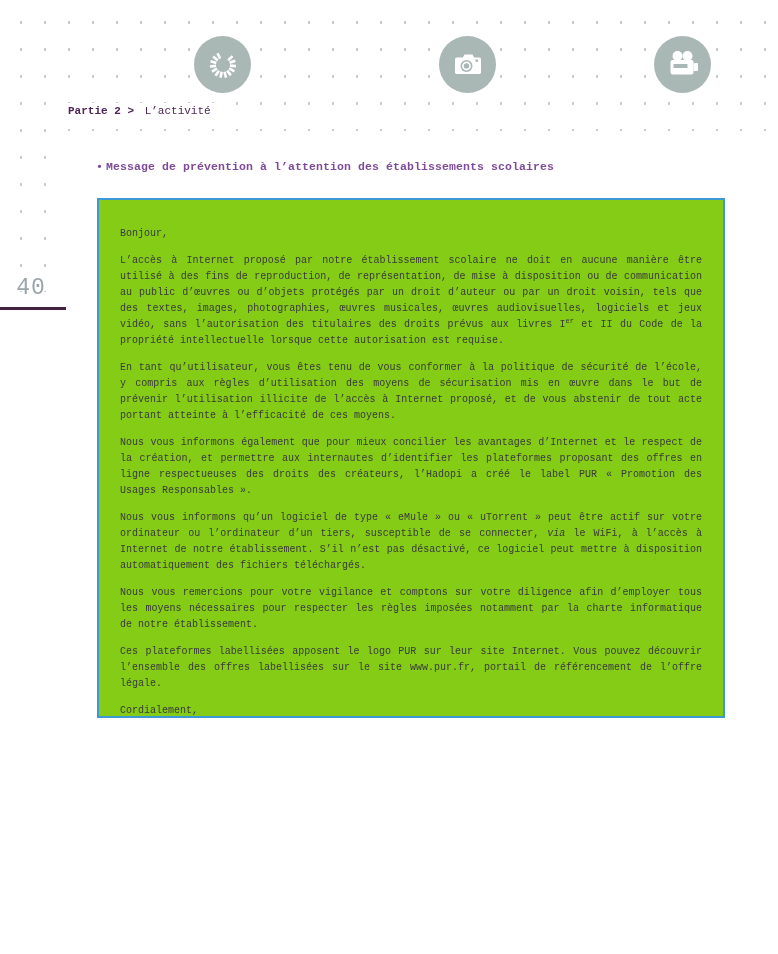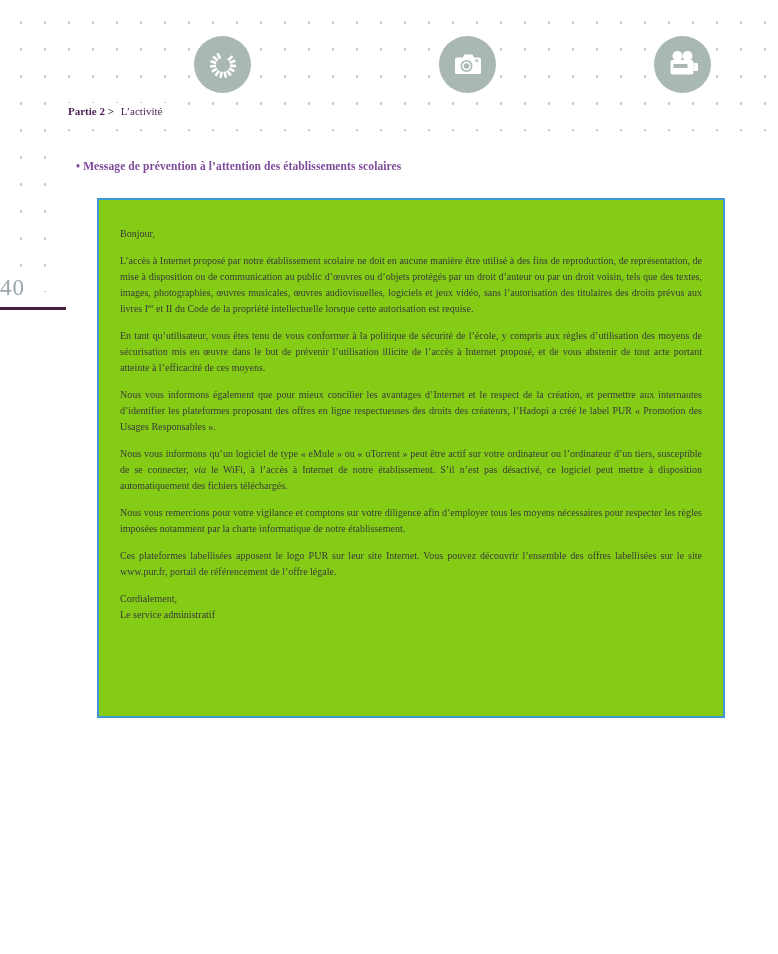--- a/index.html
+++ b/index.html
@@ -1,18 +1,18 @@
 <!DOCTYPE html>
 <html lang="fr"><head>
 <meta charset="utf-8">
 <style>
   html,body{margin:0;padding:0;background:#ffffff;}
   .page{
     position:relative;width:778px;height:954px;background:#ffffff;
-    font-family:Liberation Serif, serif;overflow:hidden;
+    font-family:Liberation Mono, monospace;overflow:hidden;
   }
   
   .dots{
     position:absolute;
     background-image:radial-gradient(circle,#c6c6c6 1.1px,rgba(0,0,0,0) 1.2px);
     background-size:24px 27px;
   }
   .dots-top{left:0;top:0;width:778px;height:131px;background-position:9px 9px;}
   .dots-left{left:0;top:131px;width:68px;height:161px;background-position:9px 13px;}
 
@@ -27,28 +27,28 @@
   .breadcrumb{
     position:absolute;left:66px;top:103px;height:16px;line-height:16px;
     font-size:11px;color:#4f2458;background:#ffffff;padding:0 10px 0 2px;
     white-space:nowrap;
   }
   .breadcrumb .bc-part{font-weight:800;}
   .breadcrumb .bc-section{font-weight:400;margin-left:4px;}
 
   
   .heading{
-    position:absolute;left:76px;top:160px;font-size:11.5px;font-weight:600;
+    position:absolute;left:96px;top:160px;font-size:11.5px;font-weight:600;
     color:#7f4a99;letter-spacing:.1px;white-space:nowrap;
   }
   .heading .bullet{margin-right:3px;}
 
   
   .page-number{
-    position:absolute;left:0;top:275px;width:62px;text-align:left;
+    position:absolute;left:0;top:275px;width:62px;text-align:center;
     font-size:23px;color:#9aa5ab;font-weight:400;letter-spacing:1px;
   }
   .page-rule{position:absolute;left:0;top:307px;width:66px;height:3px;background:#44203f;}
 
   
   .letter-box{
     position:absolute;left:97px;top:198px;width:628px;height:520px;
     box-sizing:border-box;border:2px solid #3d98d3;background:#84cc16;
     overflow:hidden;
   }

